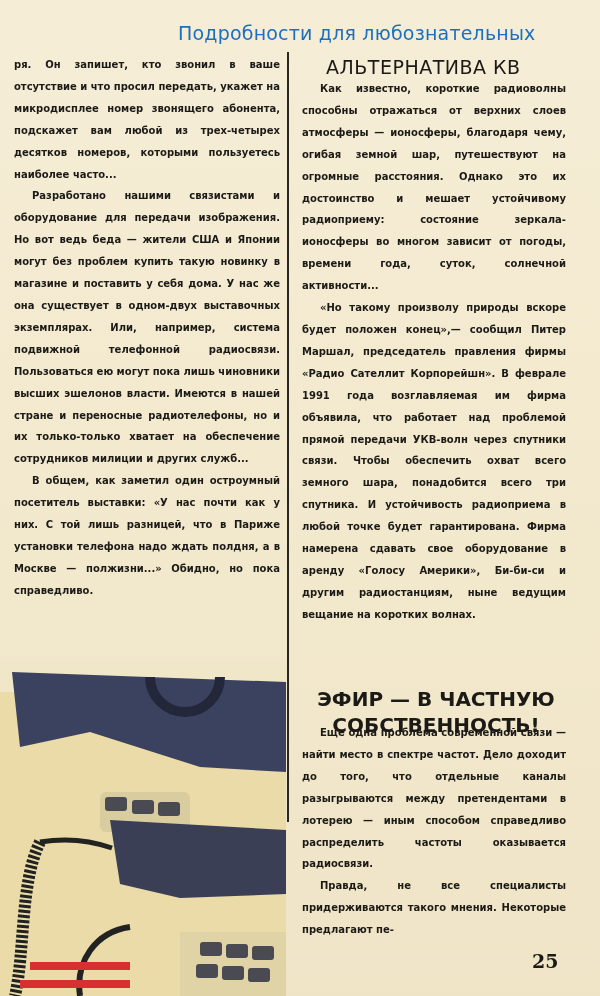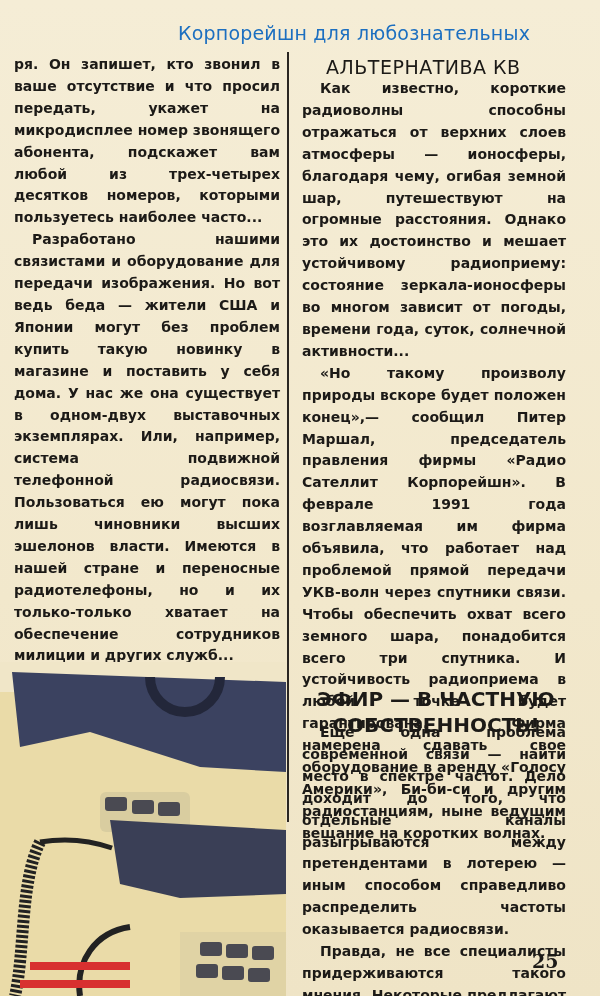--- a/index.html
+++ b/index.html
@@ -1,36 +1,36 @@
 <!DOCTYPE html>
 <html><head>
 <meta charset="utf-8">
 <style>
   html,body{margin:0;padding:0;}
   body{width:600px;height:996px;background:#f3ead0;position:relative;overflow:hidden;
     font-family:"DejaVu Sans",sans-serif;color:#1c1a17;}
   .page{position:absolute;inset:0;background:linear-gradient(180deg,#f5edd6 0%,#f2e8cc 60%,#efe4c6 100%);}
   .header{position:absolute;left:178px;top:22px;font-size:19px;color:#1c6fc0;letter-spacing:0.2px;}
   .divider{position:absolute;left:287px;top:52px;width:2px;height:770px;background:#2a2622;}
-  .col{position:absolute;font-size:14px;line-height:21.9px;font-weight:bold;text-align:justify;}
+  .col{position:absolute;font-size:10px;line-height:21.9px;font-weight:bold;text-align:justify;}
   .col p{margin:0;text-indent:0;}
   .col p.ind{text-indent:18px;}
   .left{left:14px;top:54px;width:266px;}
   .right{left:302px;top:78px;width:264px;}
   .right2{left:302px;top:722px;width:264px;}
   .h-alt{position:absolute;left:326px;top:56px;font-size:19px;font-weight:normal;letter-spacing:0.5px;}
   .h-efir{position:absolute;left:306px;top:686px;width:260px;font-size:20px;font-weight:bold;line-height:26px;text-align:center;}
   .photo{position:absolute;left:0;top:662px;width:286px;height:334px;overflow:hidden;background:#e8d9a8;}
   .pagenum{position:absolute;left:532px;top:950px;font-family:"DejaVu Serif",serif;font-weight:bold;font-size:19px;}
 </style>
 </head>
 <body>
 
 <div class="page">
-  <div class="header">Корпорейшн для любознательных</div>
+  <div class="header">Подробности для любознательных</div>
   <div class="divider"></div>
 
   <div class="col left">
     <p>ря. Он запишет, кто звонил в ваше отсутствие и что просил передать, укажет на микродисплее номер звонящего абонента, подскажет вам любой из трех-четырех десятков номеров, которыми пользуетесь наиболее часто...</p>
     <p class="ind">Разработано нашими связистами и оборудование для передачи изображения. Но вот ведь беда — жители США и Японии могут без проблем купить такую новинку в магазине и поставить у себя дома. У нас же она существует в одном-двух выставочных экземплярах. Или, например, система подвижной телефонной радиосвязи. Пользоваться ею могут пока лишь чиновники высших эшелонов власти. Имеются в нашей стране и переносные радиотелефоны, но и их только-только хватает на обеспечение сотрудников милиции и других служб...</p>
     <p class="ind">В общем, как заметил один остроумный посетитель выставки: «У нас почти как у них. С той лишь разницей, что в Париже установки телефона надо ждать полдня, а в Москве — полжизни...» Обидно, но пока справедливо.</p>
   </div>
 
   <div class="photo">
     <svg width="286" height="334" viewBox="0 0 286 334">

